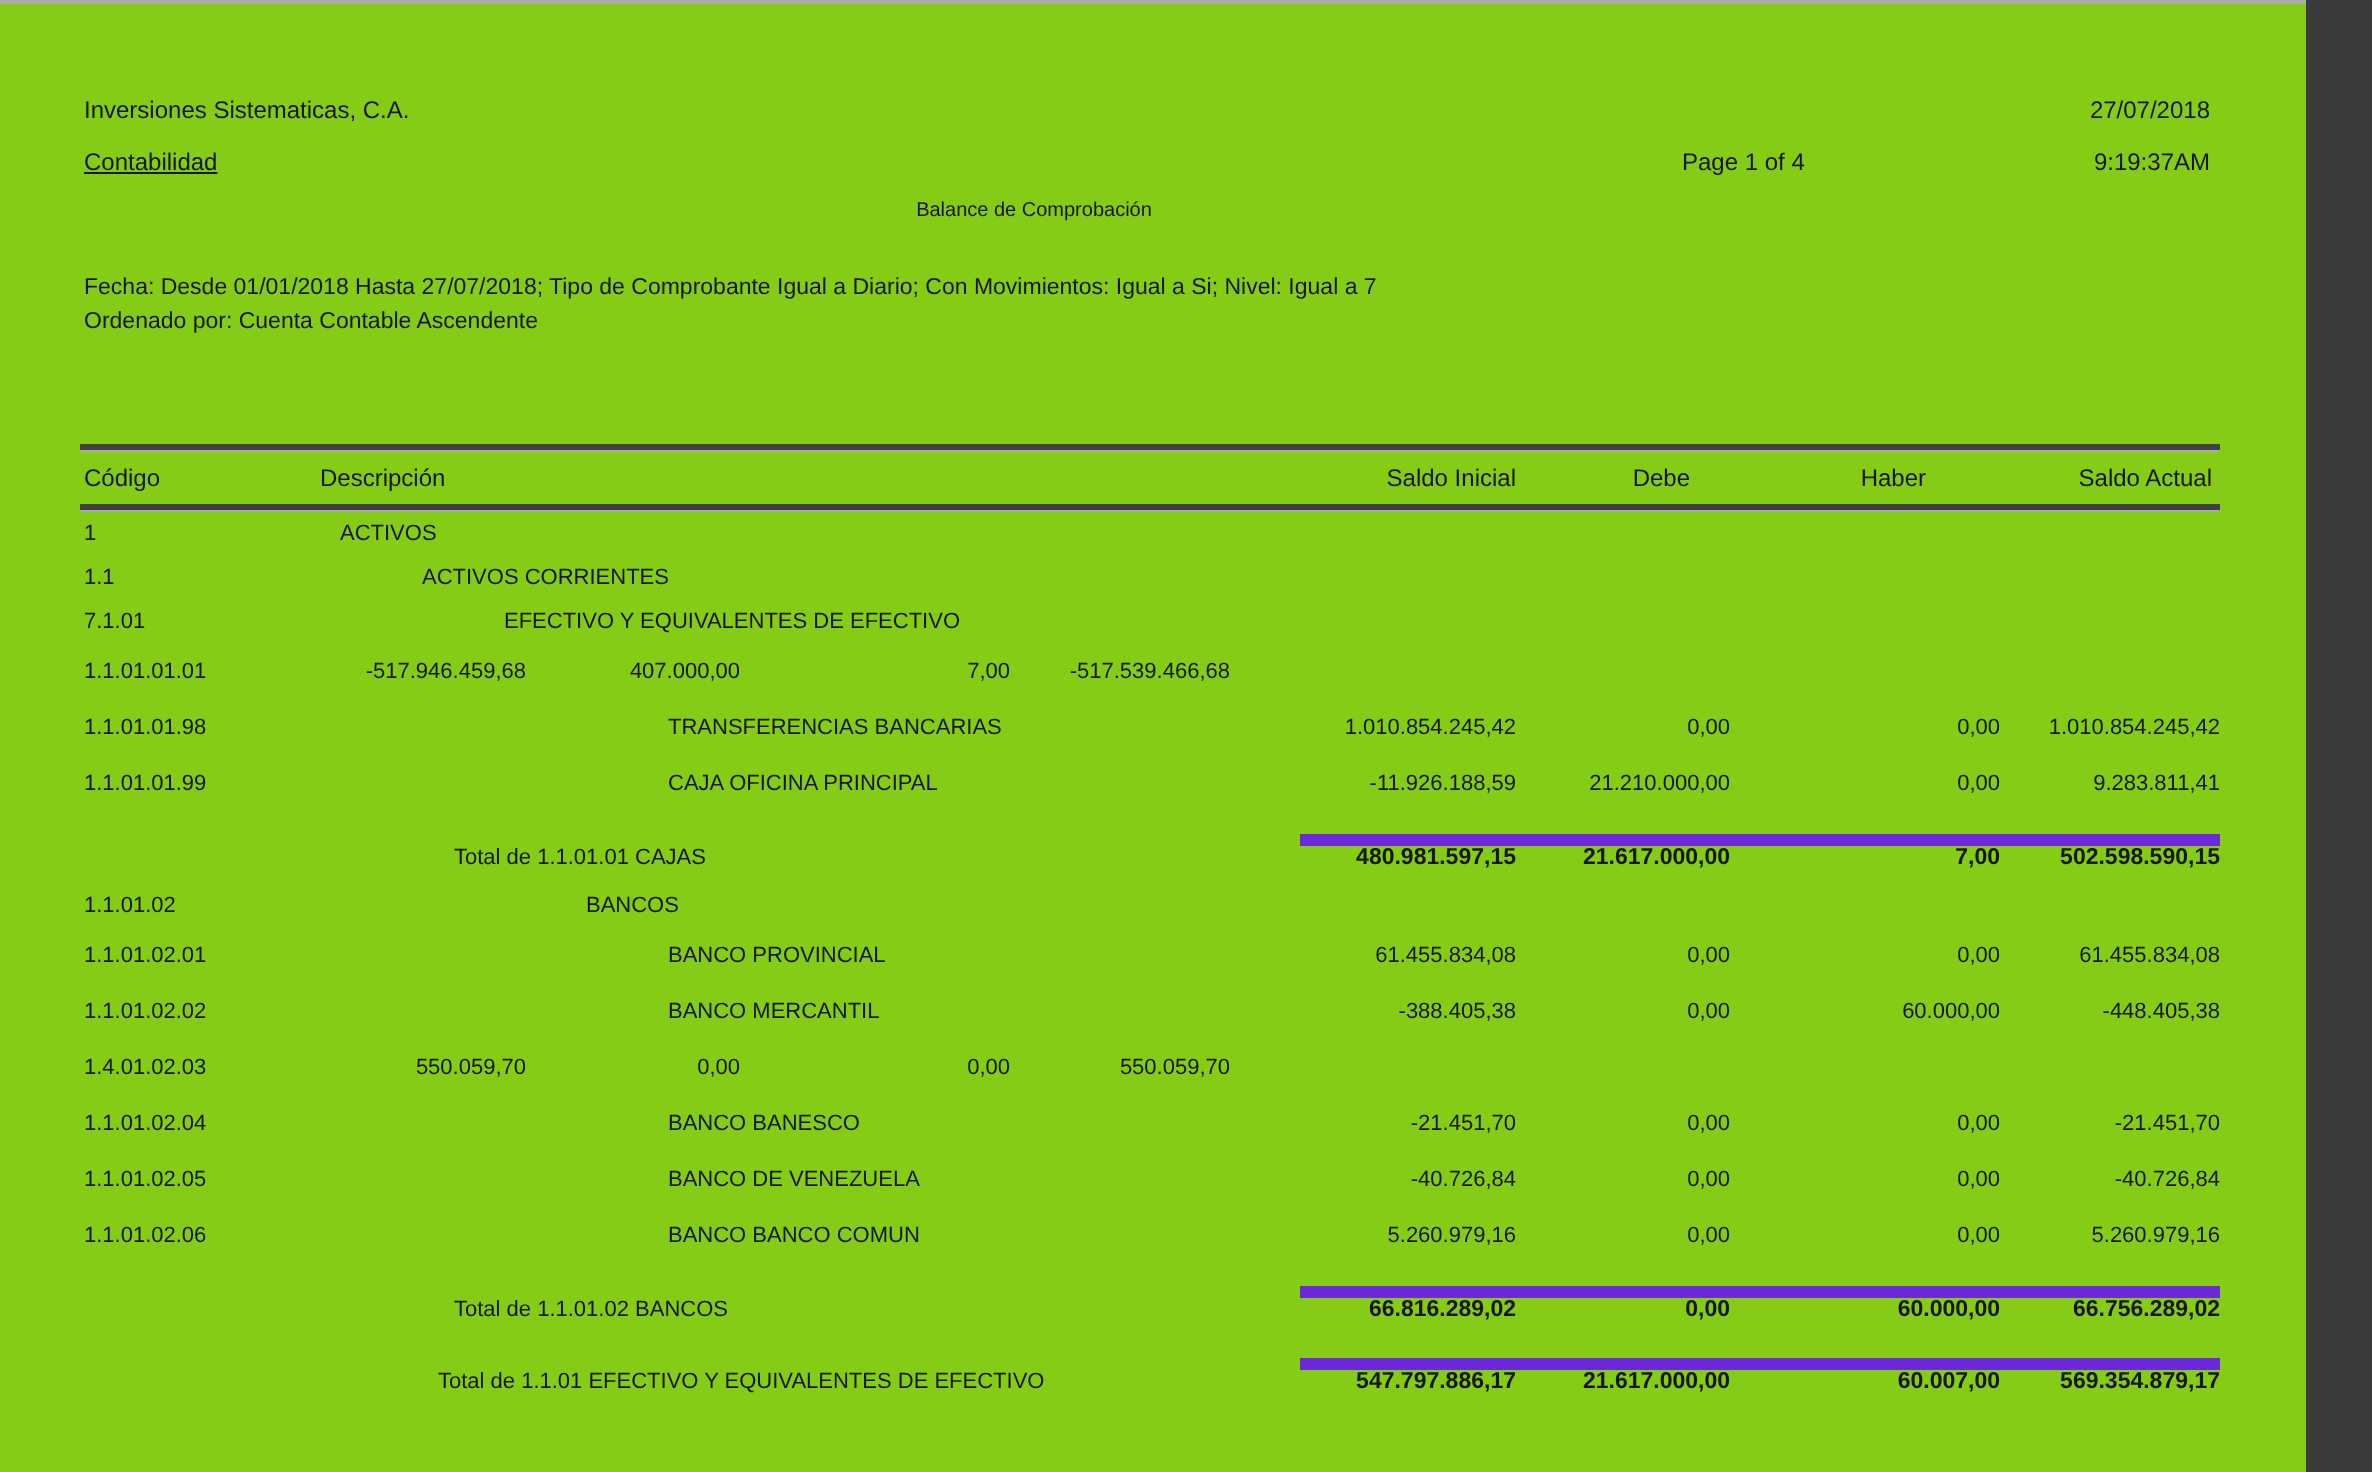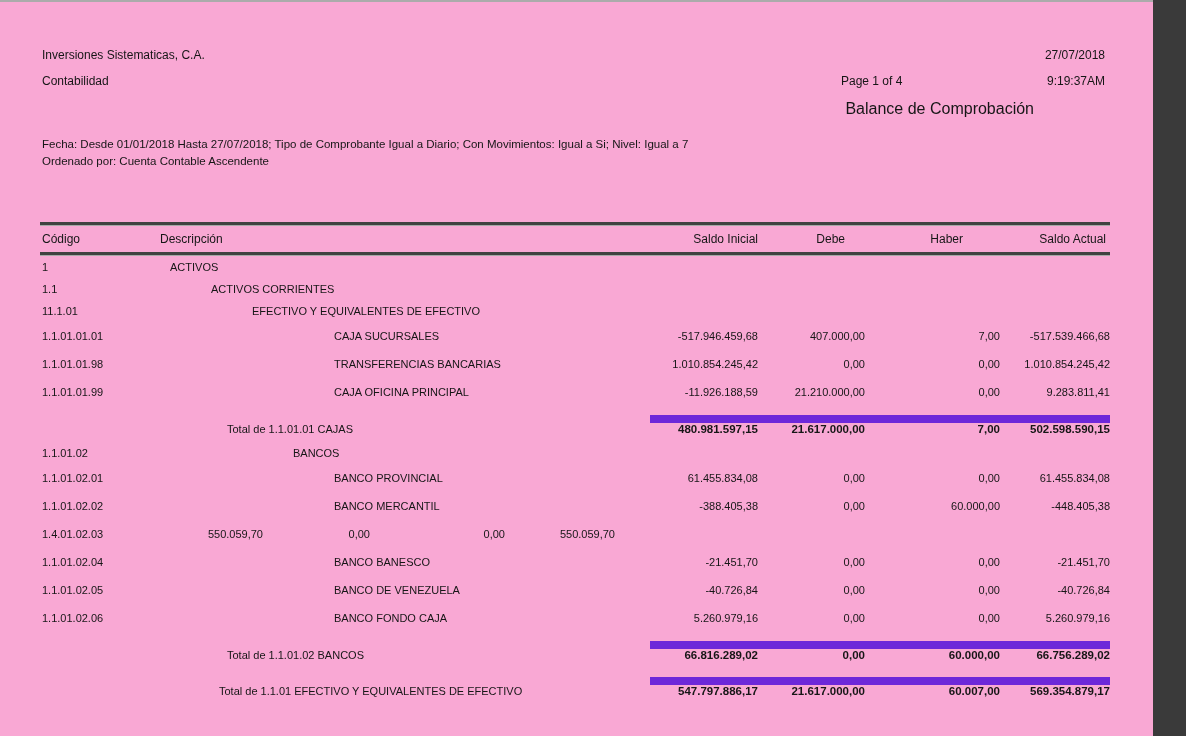--- a/index.html
+++ b/index.html
@@ -2,30 +2,30 @@
 <html><head>
 <meta charset="utf-8">
 <style>
   html,body{margin:0;padding:0;}
   body{
     width:1186px;height:736px;overflow:hidden;position:relative;
     background:#ffffff;color:#161616;
     font-family:"Liberation Sans","DejaVu Sans",sans-serif;
     -webkit-font-smoothing:antialiased;
   }
-  .page{position:absolute;left:0;top:0;width:1153px;height:736px;background:#f9a8d4;}
+  .page{position:absolute;left:0;top:0;width:1153px;height:736px;background:#84cc16;}
   .outside{position:absolute;right:0;top:0;width:33px;height:736px;background:#3a3a3a;}
   .topline{position:absolute;left:0;top:0;width:1153px;height:2px;background:#ababab;}
 
   .company{position:absolute;left:42px;top:48px;font-size:12px;}
   .rdate{position:absolute;right:48px;top:48px;font-size:12px;text-align:right;}
-  .module{position:absolute;left:42px;top:74px;font-size:12px;}
+  .module{position:absolute;left:42px;top:74px;font-size:12px;text-decoration:underline;}
   .pageind{position:absolute;left:841px;top:74px;font-size:12px;}
   .rtime{position:absolute;right:48px;top:74px;font-size:12px;text-align:right;}
-  .title{position:absolute;left:0;top:100px;width:1034px;text-align:right;font-size:16px;}
+  .title{position:absolute;left:0;top:100px;width:1034px;text-align:center;font-size:10px;}
   .filters{position:absolute;left:42px;top:136px;font-size:11.5px;line-height:17px;}
 
   .tbl{position:absolute;left:40px;top:222px;width:1070px;font-size:11px;}
   .rule{height:3px;background:#414141;box-shadow:0 1px 0 #a8a8a8;}
   .thead{display:flex;align-items:center;height:27px;font-weight:normal;font-size:12px;}
 
   .code{width:115px;padding-left:2px;box-sizing:border-box;}
   .desc{flex:1;box-sizing:border-box;}
   .thead .desc{padding-left:5px;}
   .nums{display:flex;width:460px;}
@@ -38,21 +38,21 @@
   .thead .haber{padding-right:37px;}
   .thead .sa{padding-right:4px;}
 
   .r{display:flex;align-items:flex-end;}
   .r.group{height:22px;}
   .r.group .code,.r.group .desc{padding-bottom:4px;}
   .r.detail{height:28px;}
   .r.detail .code,.r.detail .desc,.r.detail .n{padding-bottom:7px;}
   .r.total{height:32px;margin-top:4px;}
   .r.total .desc{padding-bottom:6px;}
-  .r.total .nums{border-top:8px solid #6d28d9;}
+  .r.total .nums{border-top:6px solid #6d28d9;}
   .r.total .n{font-weight:bold;font-size:11.5px;padding-bottom:6px;}
 </style>
 </head>
 <body>
 
 <div class="page">
   <div class="topline"></div>
 
   <span class="company">Inversiones Sistematicas, C.A.</span>
   <span class="rdate">27/07/2018</span>
@@ -94,32 +94,31 @@
           <div class="code">1.1</div>
           <div class="desc" style="padding-left:56px">ACTIVOS CORRIENTES</div>
           <div class="nums">
             <div class="n si"></div>
             <div class="n debe"></div>
             <div class="n haber"></div>
             <div class="n sa"></div>
           </div>
         </div>
         <div class="r group">
-          <div class="code">11.1.01</div>
+          <div class="code">7.1.01</div>
           <div class="desc" style="padding-left:97px">EFECTIVO Y EQUIVALENTES DE EFECTIVO</div>
           <div class="nums">
             <div class="n si"></div>
             <div class="n debe"></div>
             <div class="n haber"></div>
             <div class="n sa"></div>
           </div>
         </div>
         <div class="r detail">
           <div class="code">1.1.01.01.01</div>
-          <div class="desc" style="padding-left:179px">CAJA SUCURSALES</div>
           <div class="nums">
             <div class="n si">-517.946.459,68</div>
             <div class="n debe">407.000,00</div>
             <div class="n haber">7,00</div>
             <div class="n sa">-517.539.466,68</div>
           </div>
         </div>
         <div class="r detail">
           <div class="code">1.1.01.01.98</div>
           <div class="desc" style="padding-left:179px">TRANSFERENCIAS BANCARIAS</div>
@@ -204,21 +203,21 @@
           <div class="desc" style="padding-left:179px">BANCO DE VENEZUELA</div>
           <div class="nums">
             <div class="n si">-40.726,84</div>
             <div class="n debe">0,00</div>
             <div class="n haber">0,00</div>
             <div class="n sa">-40.726,84</div>
           </div>
         </div>
         <div class="r detail">
           <div class="code">1.1.01.02.06</div>
-          <div class="desc" style="padding-left:179px">BANCO FONDO CAJA</div>
+          <div class="desc" style="padding-left:179px">BANCO BANCO COMUN</div>
           <div class="nums">
             <div class="n si">5.260.979,16</div>
             <div class="n debe">0,00</div>
             <div class="n haber">0,00</div>
             <div class="n sa">5.260.979,16</div>
           </div>
         </div>
         <div class="r total">
           <div class="code"></div>
           <div class="desc" style="padding-left:72px">Total de 1.1.01.02 BANCOS</div>

